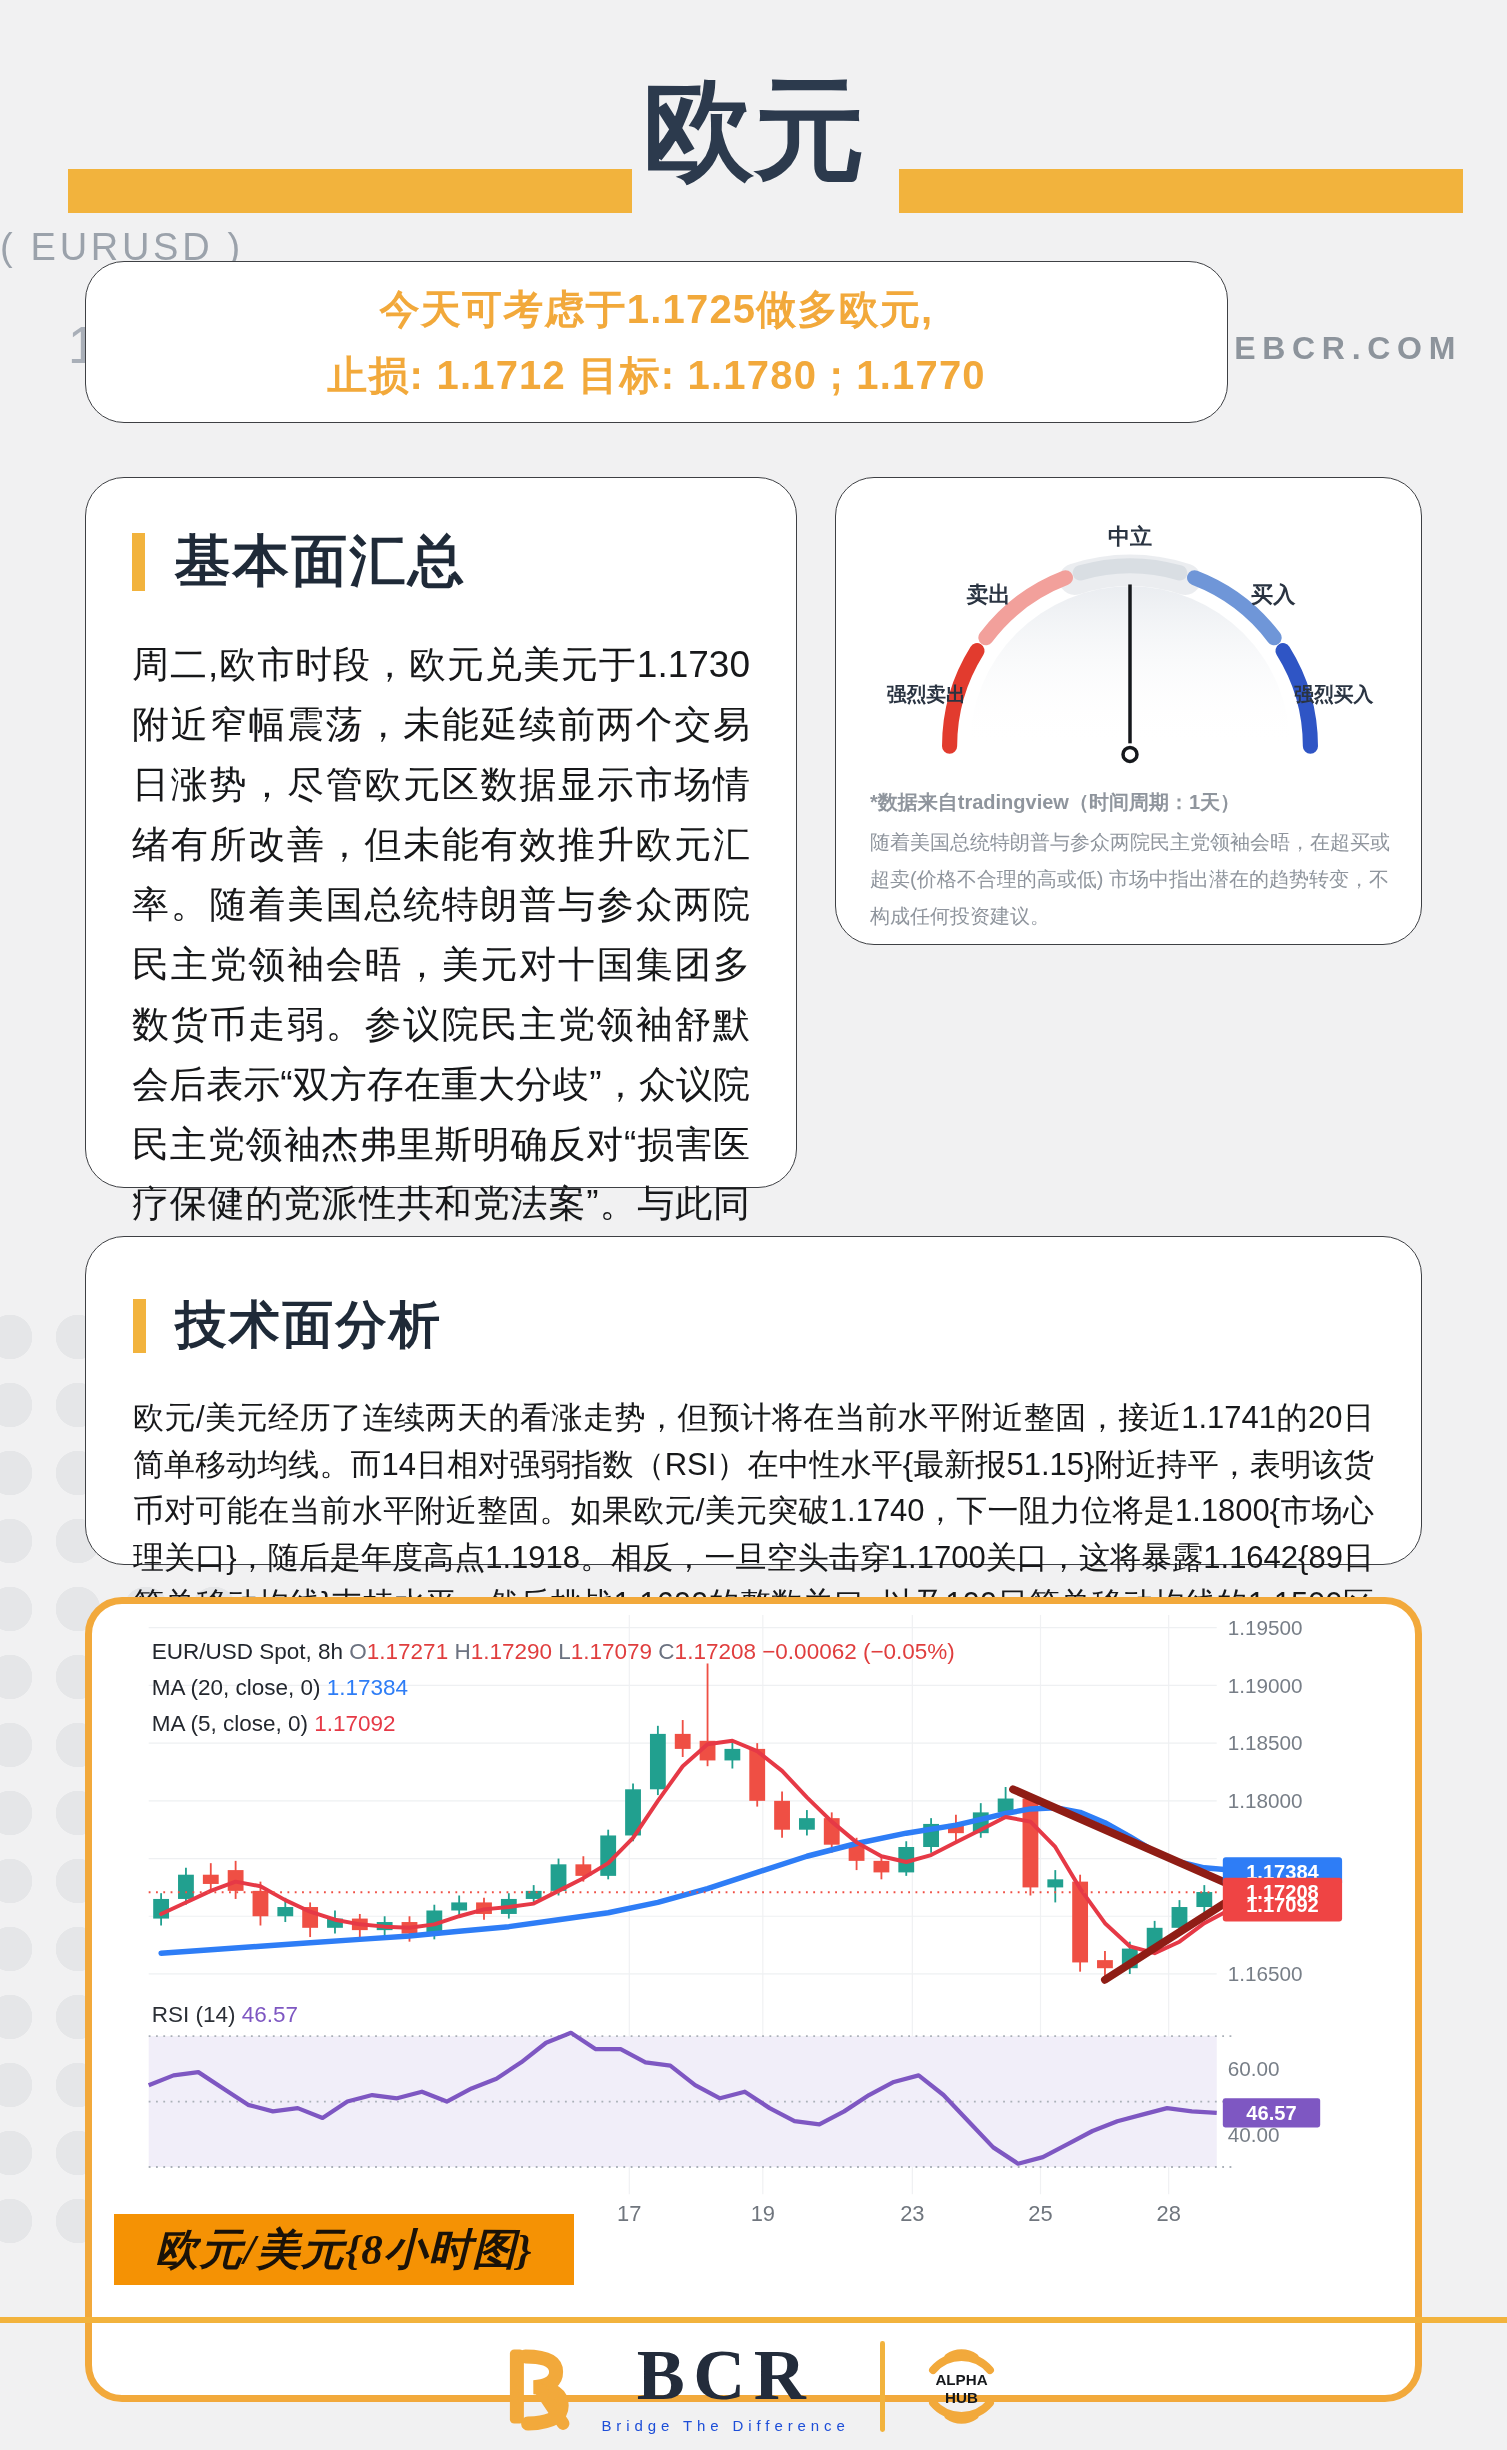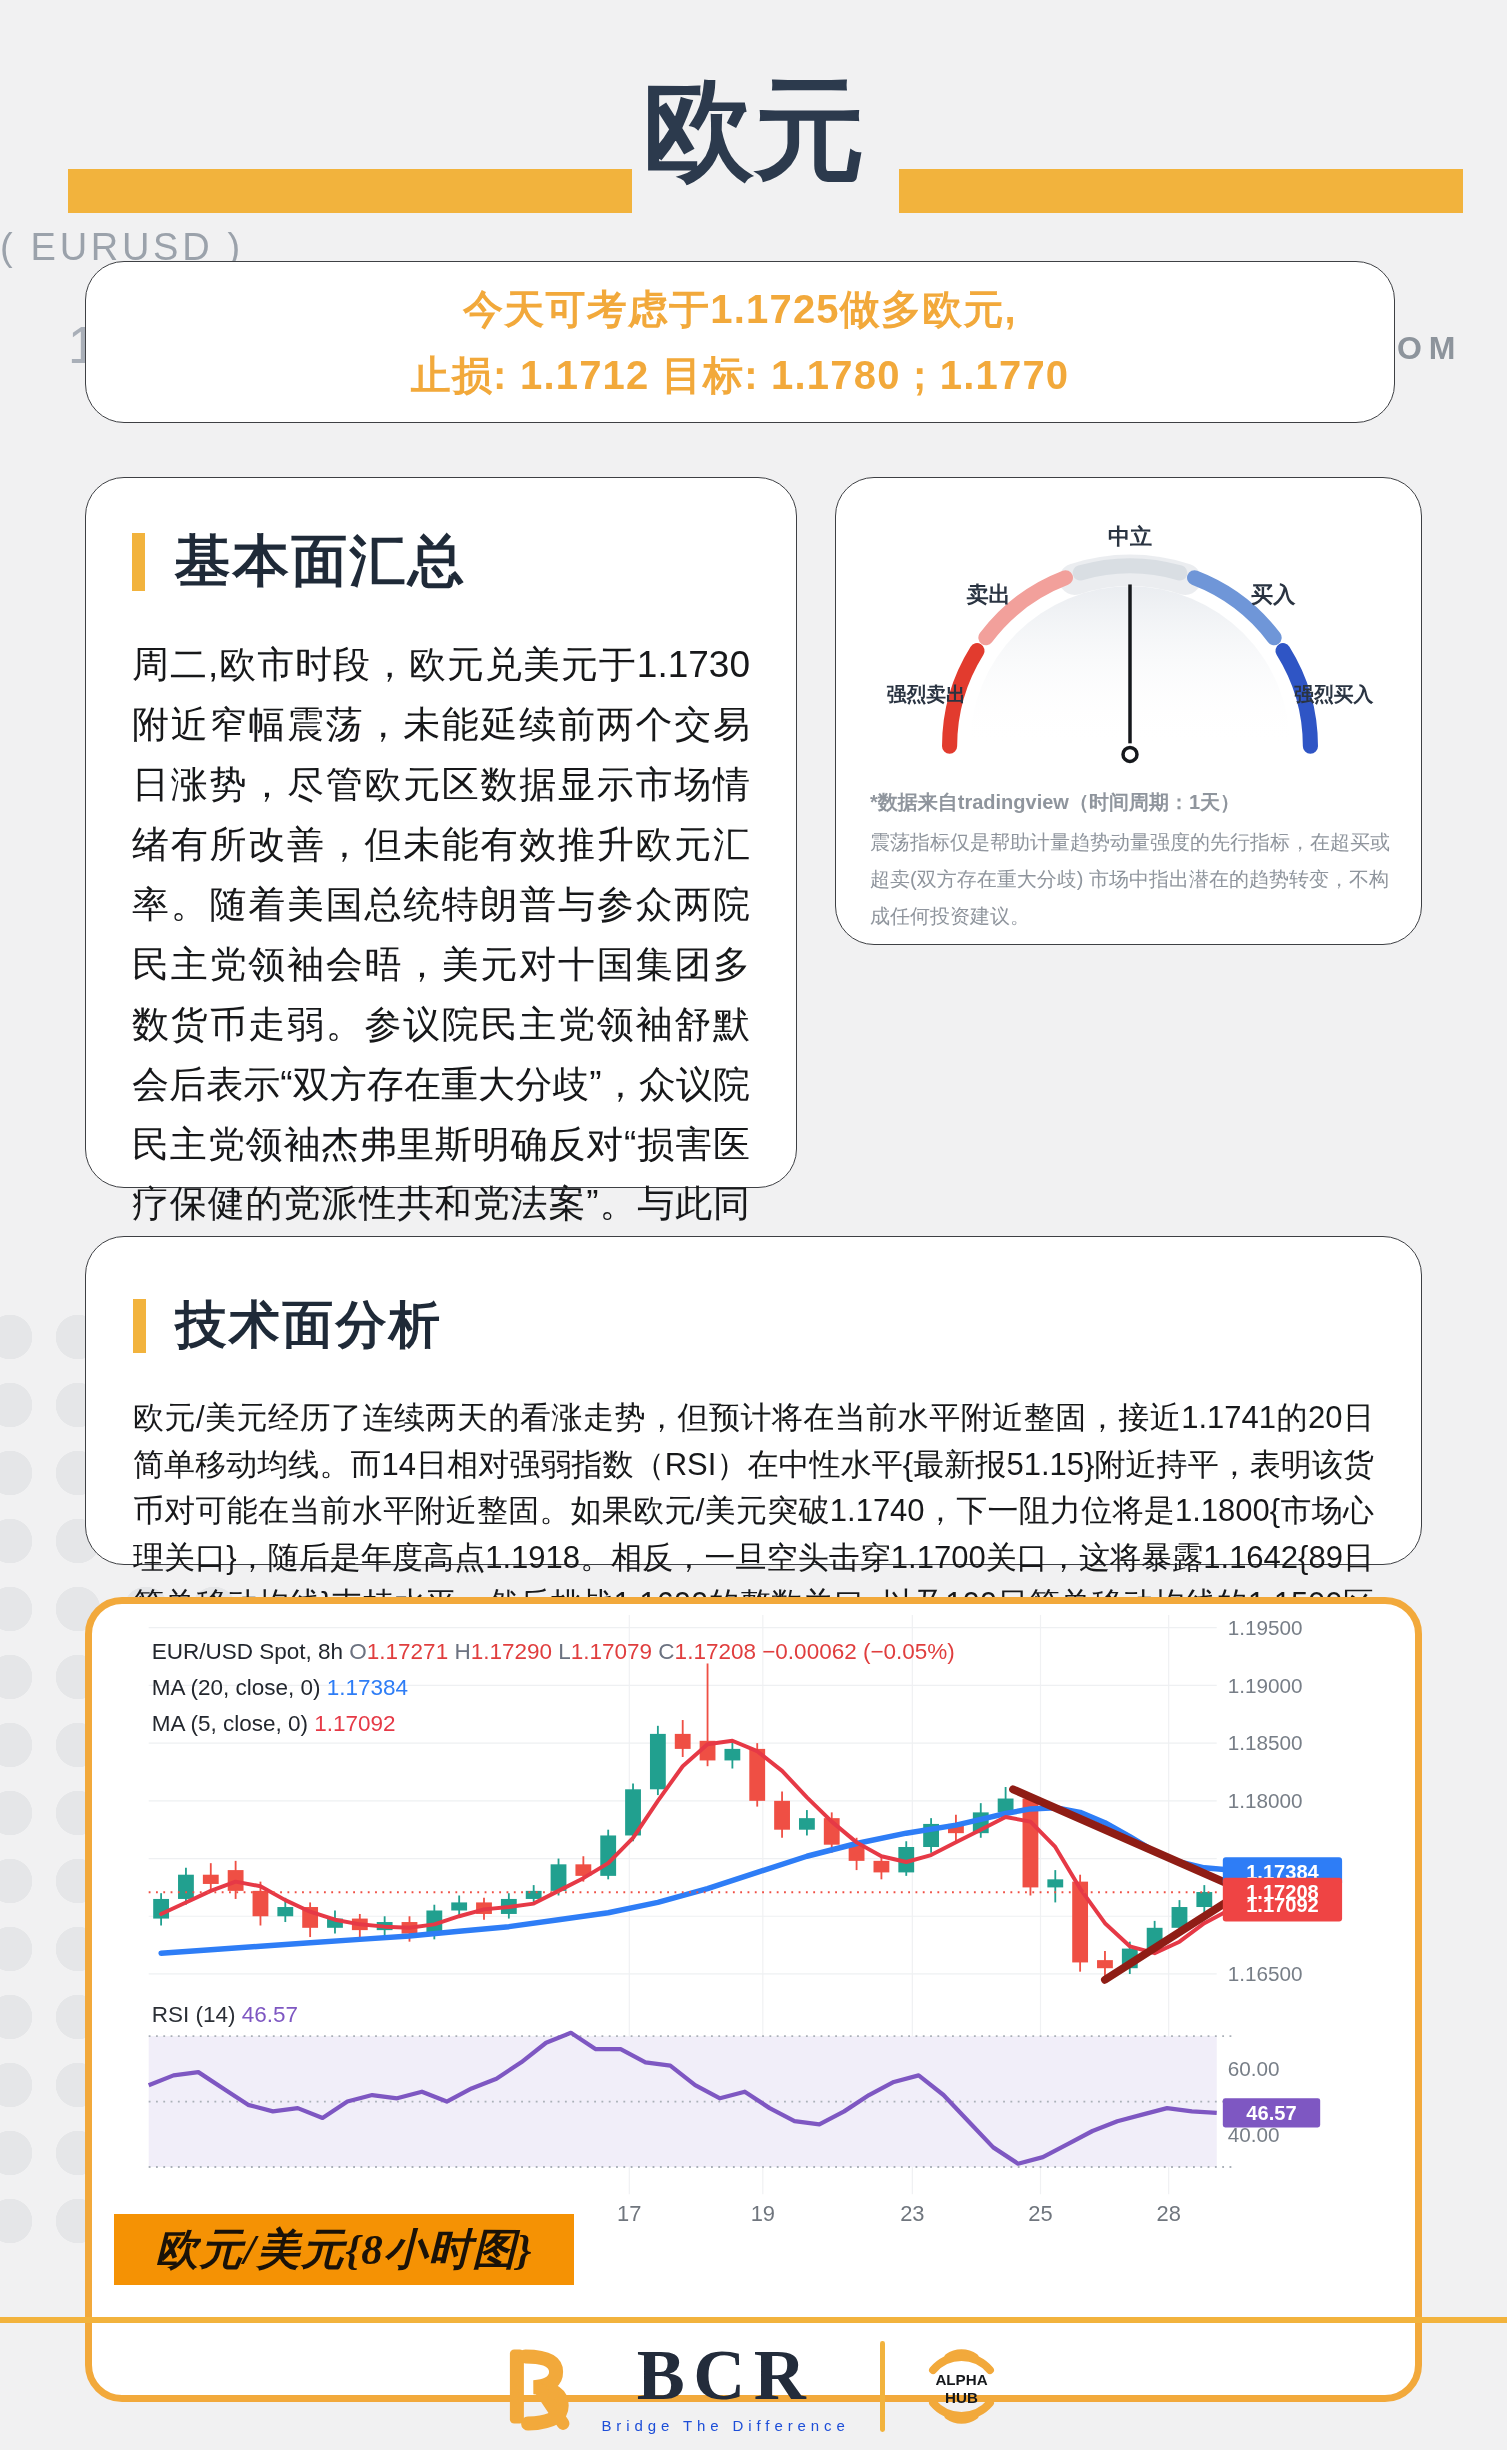--- a/index.html
+++ b/index.html
@@ -9,21 +9,21 @@
         background-image:radial-gradient(circle,#e5e6e8 22px,rgba(0,0,0,0) 22.5px);
         background-size:68px 68px;pointer-events:none;}
   .bar{position:absolute;height:44px;background:#F2B33D;}
   .bar-left{left:68px;top:169px;width:564px;}
   .bar-right{left:899px;top:169px;width:564px;}
   .date{position:absolute;left:68px;top:312px;font-size:51px;color:#A9AFB8;font-weight:500;letter-spacing:2.4px;}
   .title{position:absolute;left:0;top:56px;width:100%;text-align:center;font-size:111px;font-weight:700;color:#2C3A4D;}
   .subtitle{position:absolute;left:0;top:226px;width:100%;text-align:left;font-size:38px;color:#9BA2AB;letter-spacing:3.7px;}
   .website{position:absolute;right:46px;top:330px;font-size:32px;color:#8D949C;letter-spacing:6.7px;font-weight:600;}
   .card{position:absolute;background:#ffffff;border:1.8px solid #3E4044;border-radius:39px;box-sizing:border-box;}
-  .reco{left:85px;top:261px;width:1310px;height:162px;display:flex;flex-direction:column;justify-content:center;align-items:center;gap:11px;}
+  .reco{left:85px;top:261px;width:1143px;height:162px;display:flex;flex-direction:column;justify-content:center;align-items:center;gap:11px;}
   .reco-line{font-size:40px;font-weight:700;color:#F2A93B;letter-spacing:1.2px;}
   .fund{left:85px;top:477px;width:712px;height:711px;padding:38px 46px;}
   .h-row{display:flex;align-items:center;margin-bottom:27px;}
   .h-bar{display:inline-block;width:13.4px;height:58px;background:#F2B33D;margin-right:21px;flex:none;}
   .h-row h2{margin:8px;font-size:56px;font-weight:700;color:#1F2A38;letter-spacing:2.4px;font-family:Liberation Mono, monospace;}
   .fund p{margin:0;font-size:37px;line-height:1.62;color:#17181A;text-align:justify;}
   .gauge-card{left:835px;top:477px;width:587px;height:468px;}
   #gauge{position:absolute;left:25.6px;top:18px;width:536px;height:291px;}
   .gnote{position:absolute;left:34px;right:30px;color:#8F959D;}
   .note1{top:311px;font-size:20px;font-weight:600;}
@@ -95,21 +95,21 @@
       <path d="M 712.9 265.7 A 310 310 0 0 1 760 430" stroke="#2F55C5" stroke-width="26" fill="none" stroke-linecap="round"></path>
       <line x1="450" y1="425" x2="450" y2="152" stroke="#15181C" stroke-width="6"></line>
       <circle cx="450" cy="444" r="12" fill="#FFFFFF" stroke="#15181C" stroke-width="6"></circle>
       <text x="450" y="82" text-anchor="middle" font-size="38" font-weight="600" fill="#2A3442">中立</text>
       <text x="245" y="182" text-anchor="end" font-size="38" font-weight="600" fill="#2A3442">卖出</text>
       <text x="658" y="182" text-anchor="start" font-size="38" font-weight="600" fill="#2A3442">买入</text>
       <text x="100" y="352" text-anchor="middle" font-size="34" font-weight="600" fill="#2A3442">强烈卖出</text>
       <text x="800" y="352" text-anchor="middle" font-size="34" font-weight="600" fill="#2A3442">强烈买入</text>
     </svg>
     <div class="gnote note1">*数据来自tradingview（时间周期：1天）</div>
-    <div class="gnote note2">震荡指标仅是帮助计量趋势动量强度的先行指标，在超买或超卖(双方存在重大分歧) 市场中指出潜在的趋势转变，不构成任何投资建议。</div>
+    <div class="gnote note2">随着美国总统特朗普与参众两院民主党领袖会晤，在超买或超卖(价格不合理的高或低) 市场中指出潜在的趋势转变，不构成任何投资建议。</div>
   </section>
 
 
   <section class="card tech">
     <div class="h-row">
       <span class="h-bar"></span>
       <h2>技术面分析</h2>
     </div>
     <p>欧元/美元经历了连续两天的看涨走势，但预计将在当前水平附近整固，接近1.1741的20日简单移动均线。而14日相对强弱指数（RSI）在中性水平{最新报51.15}附近持平，表明该货币对可能在当前水平附近整固。如果欧元/美元突破1.1740，下一阻力位将是1.1800{市场心理关口}，随后是年度高点1.1918。相反，一旦空头击穿1.1700关口，这将暴露1.1642{89日简单移动均线}支持水平，然后挑战1.1600的整数关口, 以及100日简单移动均线的1.1599区域。</p>
   </section>

